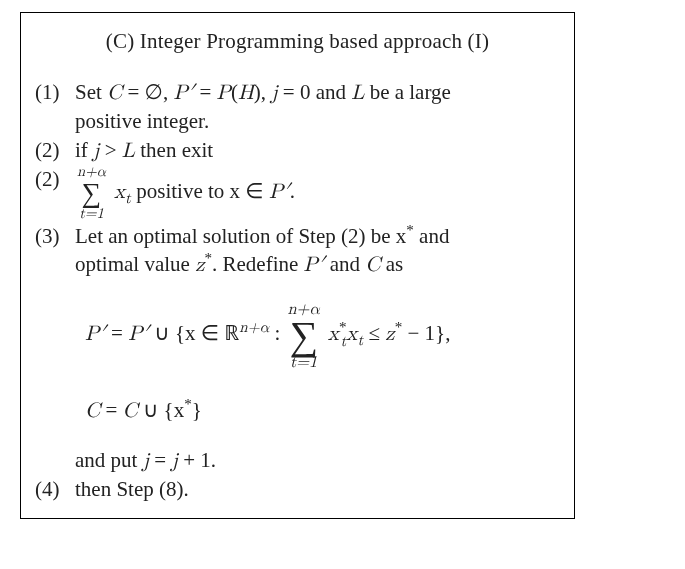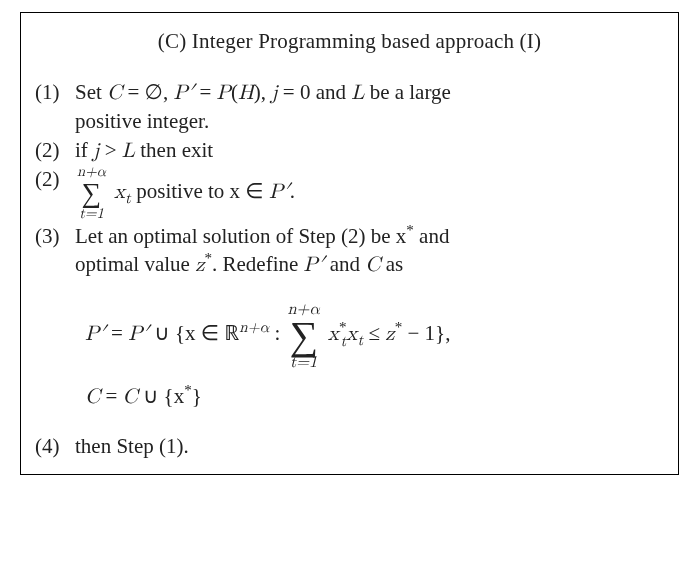--- a/index.html
+++ b/index.html
@@ -3,21 +3,21 @@
   <meta charset="utf-8">
   <style>
     body {
       margin: 0;
       padding: 0;
       font-family: "Latin Modern", "Computer Modern", Georgia, serif;
       background: #fff;
       color: #222;
     }
     .box {
-      width: 659px;
+      width: 555px;
       margin: 12px 20px;
       border: 1.5px solid #000;
       padding: 12px 14px 14px 14px;
       box-sizing: border-box;
     }
     .title {
       text-align: center;
       font-size: 21px;
       margin: 4px 0 24px 0;
       letter-spacing: 0.2px;
@@ -95,26 +95,32 @@
     <div class="num">(3)</div>
     <div class="body">
       Let an optimal solution of Step (2) be <span class="bold">x</span><sup>*</sup> and<br>optimal value <span class="math">z</span><sup>*</sup>. Redefine <span class="math">P′</span> and <span class="math">C</span> as
     </div>
   </div>
 
   <div class="eqblock">
     <div class="eqrow">
       <span class="math">P′</span> = <span class="math">P′</span> ∪ {<span class="bold">x</span> ∈ <span class="bb">ℝ</span><sup class="math">n+α</sup> : <span class="sum sum-big"><span class="top math">n+α</span><span class="sig">∑</span><span class="bot math">t=1</span></span><span class="sp6"></span><span class="math">x</span><sup>*</sup><sub class="math" style="margin-left:-6px">t</sub><span class="math">x</span><sub class="math">t</sub> ≤ <span class="math">z</span><sup>*</sup> − 1},
     </div>
-    <div class="eqrow" style="margin-top:8px">
+    <div class="eqrow" style="margin-top:22px">
       <span class="math">C</span> = <span class="math">C</span> ∪ {<span class="bold">x</span><sup>*</sup>}
     </div>
   </div>
 
+  <div class="step">
+    <div class="num"></div>
+    <div class="body">
+      and put <span class="math">j</span> = <span class="math">j</span> + 1.
+    </div>
+  </div>
 
   <div class="step">
     <div class="num">(4)</div>
     <div class="body">
-      <span class="bold">then </span><span>Step (1).</span>
+      <span class="bold">then </span><span>Step (8).</span>
     </div>
   </div>
 
 </div>
 
 </body></html>

